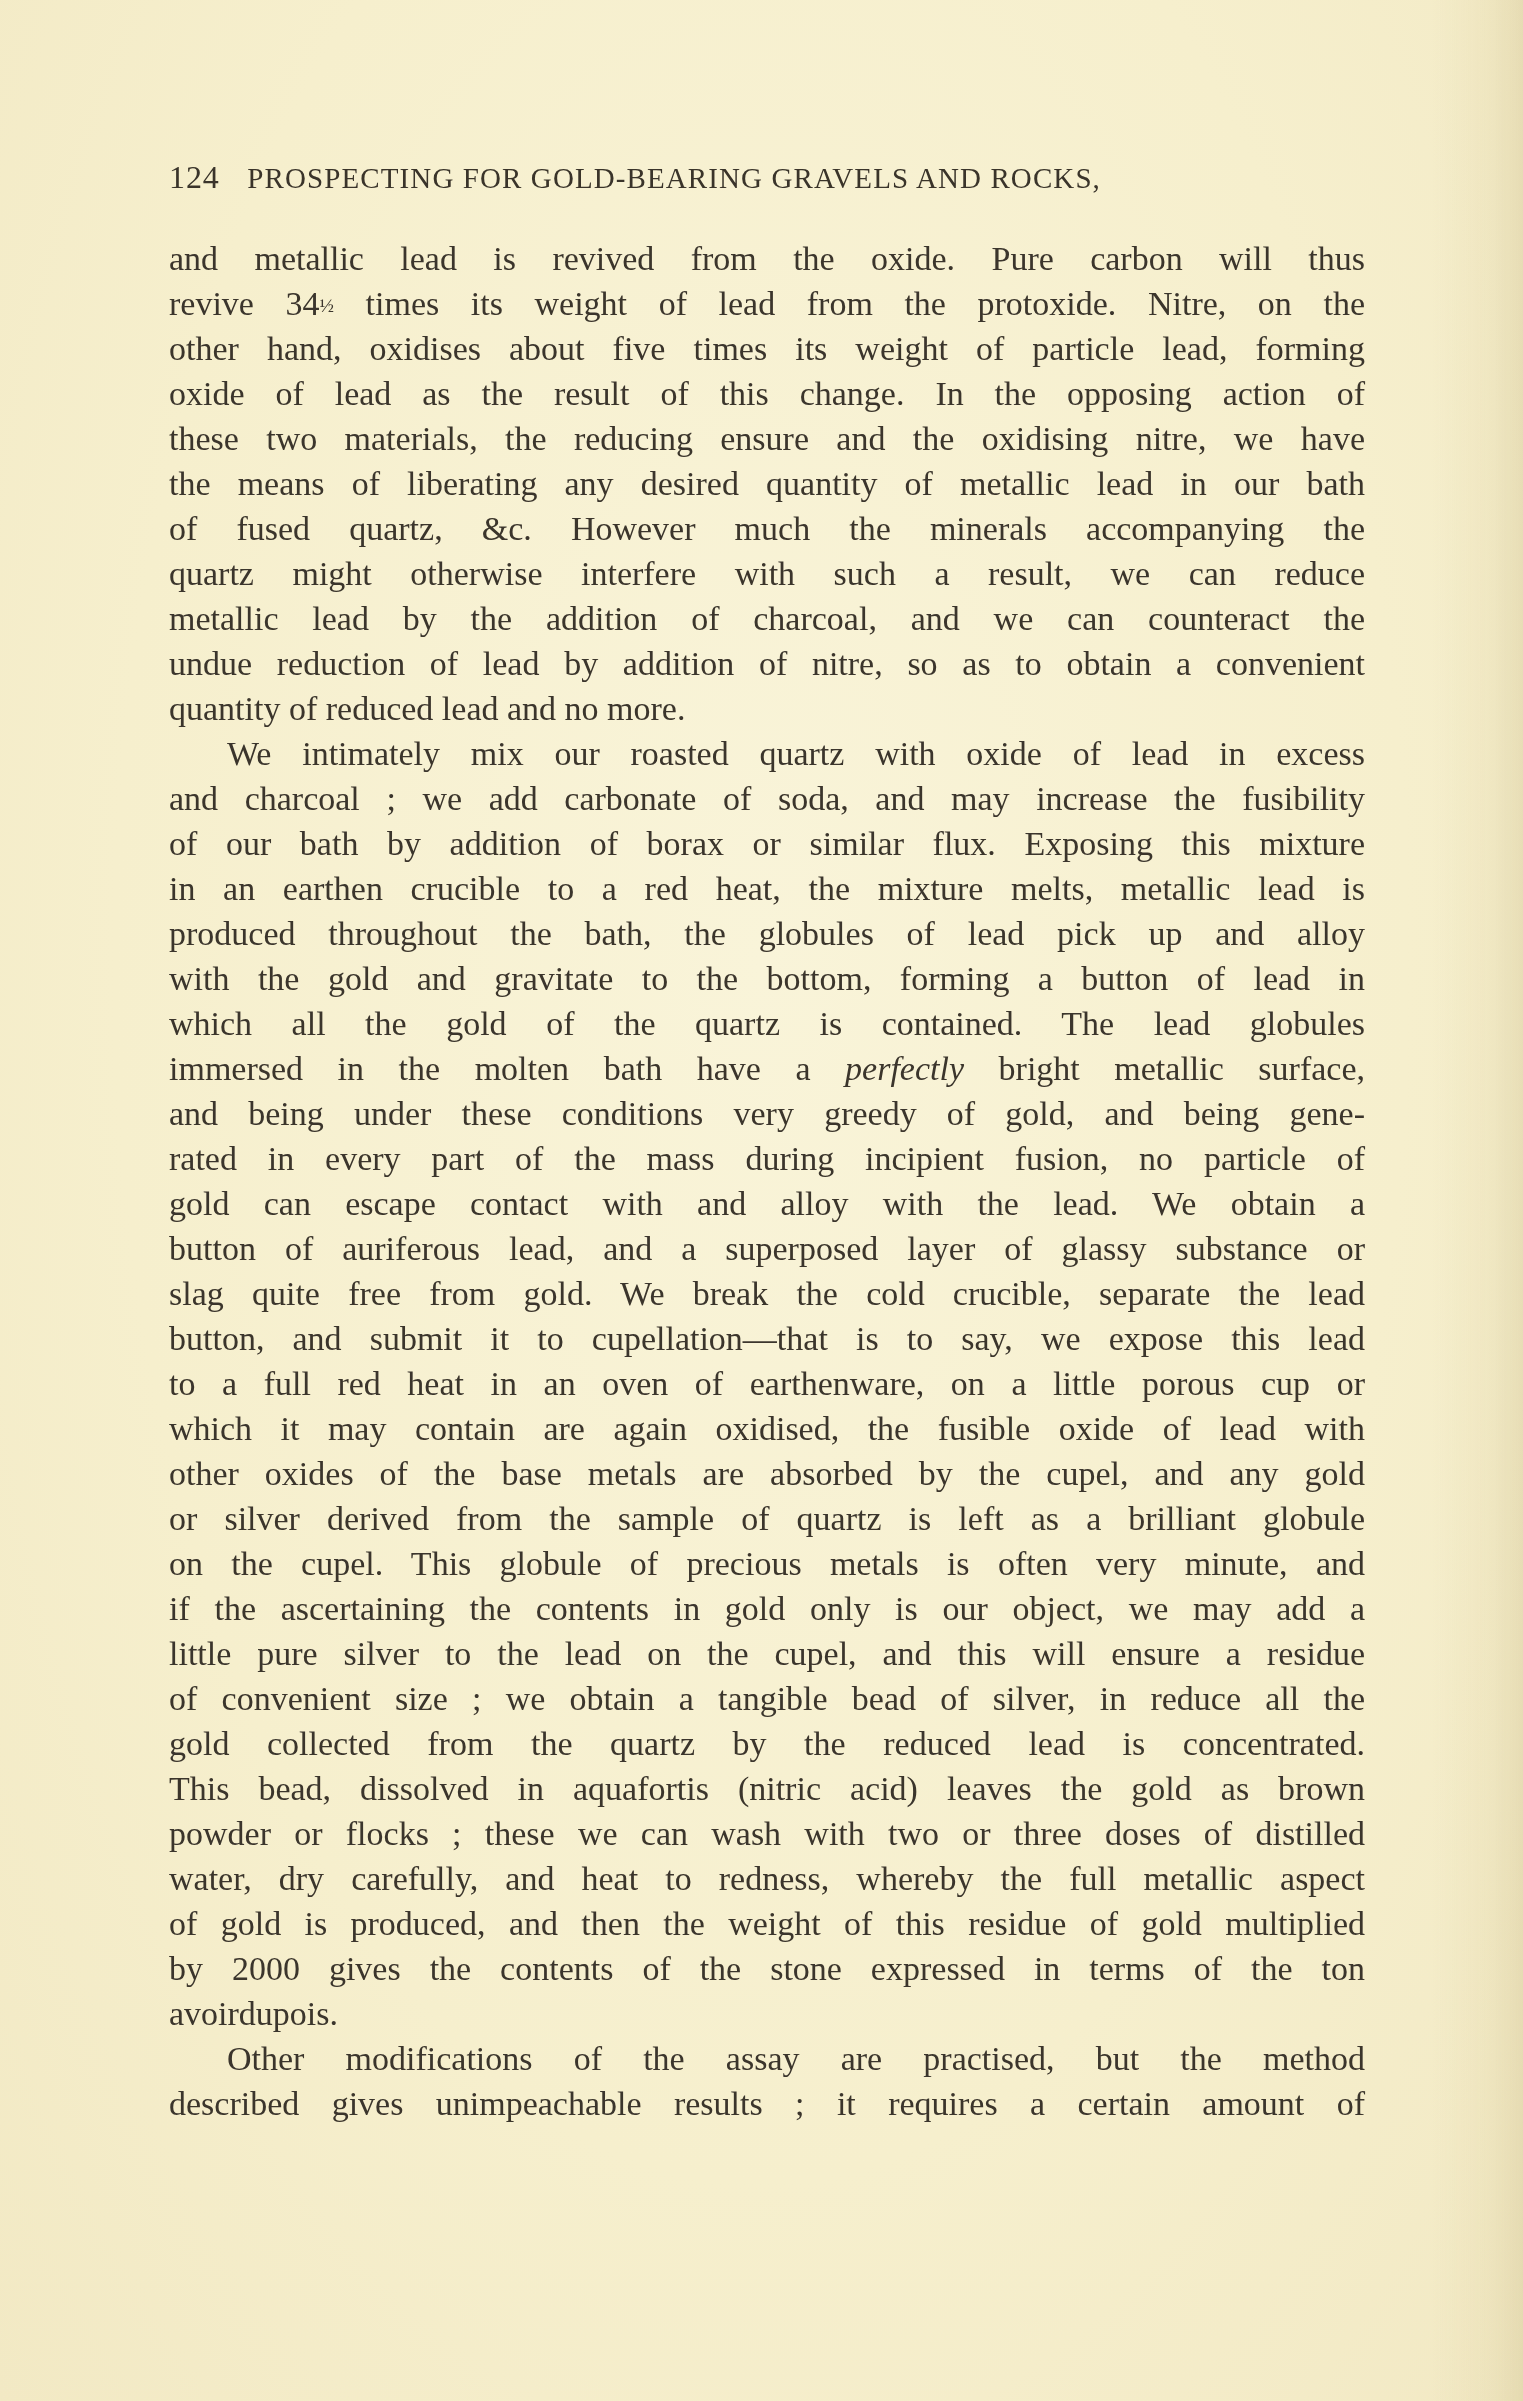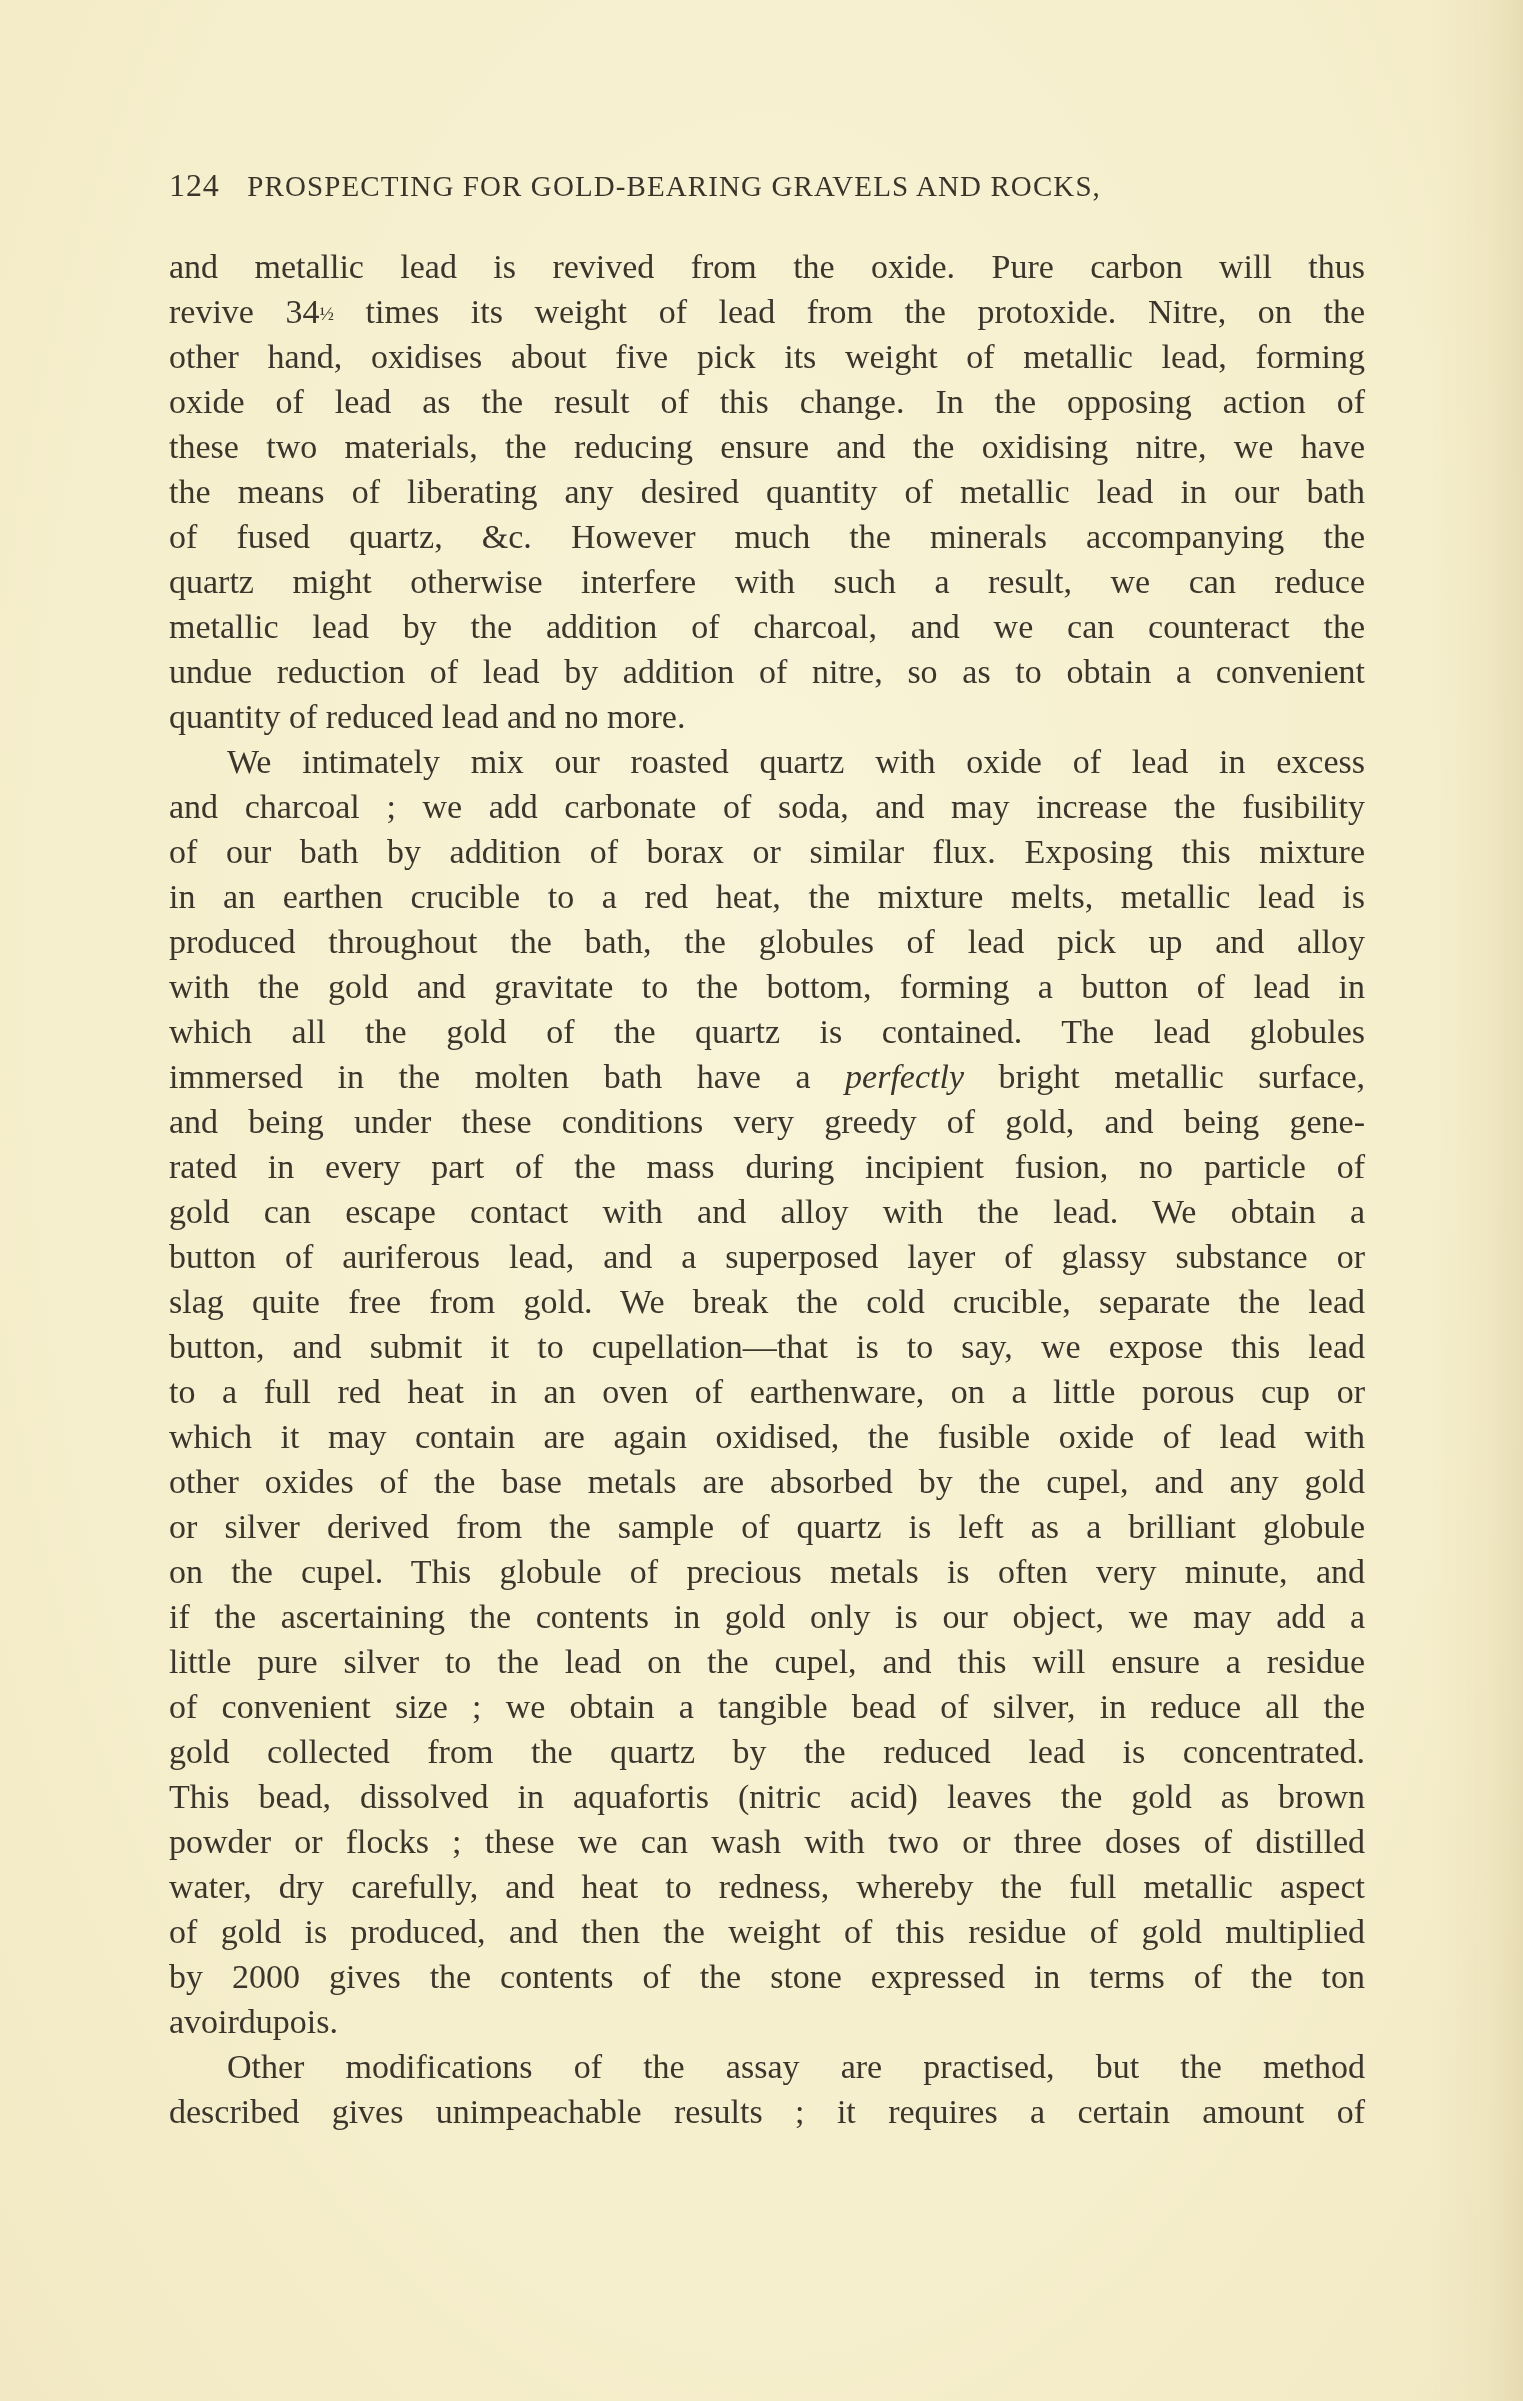--- a/index.html
+++ b/index.html
@@ -14,21 +14,21 @@
         linear-gradient(90deg, rgba(0,0,0,0) 0%, rgba(0,0,0,0) 94%, rgba(190,170,110,0.10) 98%, rgba(170,150,90,0.18) 100%),
         radial-gradient(ellipse at 50% 40%, #f9f4d9 0%, #f6efcd 60%, #f2e9c4 100%);
       overflow: hidden;
       position: relative;
       font-family: "Liberation Serif", "DejaVu Serif", serif;
       color: #3b352c;
     }
     .page {
       position: absolute;
       left: 0;
-      top: 12px;
+      top: 4px;
       width: 1524px;
       height: 2152px;
     }
     .running-head {
       position: absolute;
       left: 169px;
       top: 155px;
       width: 1195px;
       white-space: nowrap;
       font-size: 29px;
@@ -77,21 +77,21 @@
 <div class="page">
   <div class="running-head">
     <span class="folio">124</span>
     <span class="title">PROSPECTING FOR GOLD-BEARING GRAVELS AND ROCKS,</span>
   </div>
 
   <div class="body-text" id="body-text">
       <div>
         <span class="line">and metallic lead is revived from the oxide.  Pure carbon will thus</span>
         <span class="line">revive 34<span class="frac">½</span> times its weight of lead from the protoxide.  Nitre, on the</span>
-        <span class="line">other hand, oxidises about five pick its weight of metallic lead, forming</span>
+        <span class="line">other hand, oxidises about five times its weight of particle lead, forming</span>
         <span class="line">oxide of lead as the result of this change.  In the opposing action of</span>
         <span class="line">these two materials, the reducing ensure and the oxidising nitre, we have</span>
         <span class="line">the means of liberating any desired quantity of metallic lead in our bath</span>
         <span class="line">of fused quartz, &amp;c.  However much the minerals accompanying the</span>
         <span class="line">quartz might otherwise interfere with such a result, we can reduce</span>
         <span class="line">metallic lead by the addition of charcoal, and we can counteract the</span>
         <span class="line">undue reduction of lead by addition of nitre, so as to obtain a convenient</span>
         <span class="line last">quantity of reduced lead and no more.</span>
       </div>
       <div>

